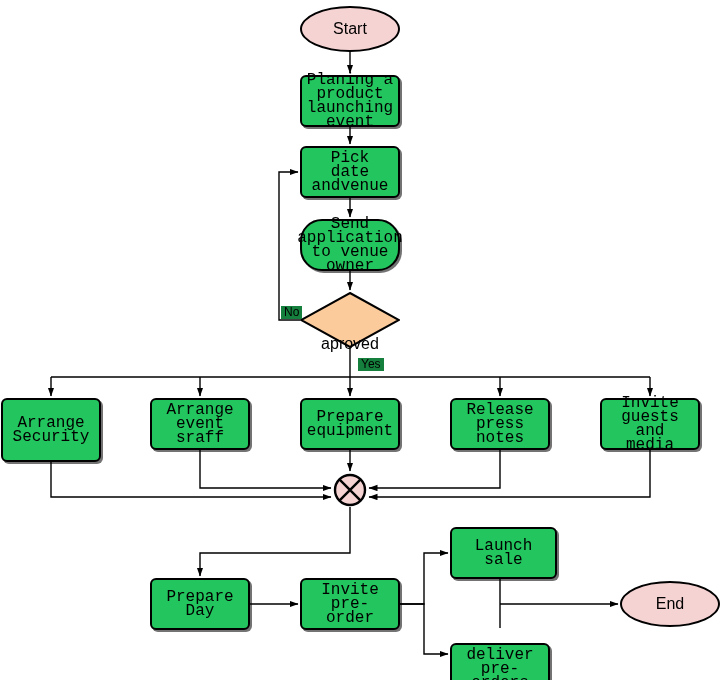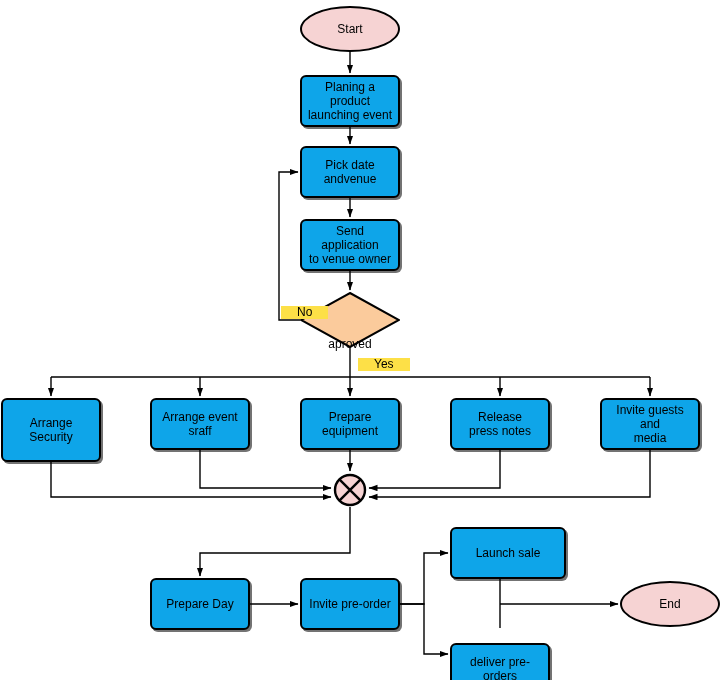--- a/index.html
+++ b/index.html
@@ -26,29 +26,30 @@
     height: 680px;
   }
   .node {
     position: absolute;
     box-sizing: border-box;
     display: flex;
     align-items: center;
     justify-content: center;
     text-align: center;
     color: #000000;
-    font-size: 12px;
+    font-size: 16px;
     line-height: 14px;
     border: 2px solid #000000;
     z-index: 3;
   }
   .node.process {
-    background: #0ea5e9;
+    background: #22c55e;
     border-radius: 6px;
     box-shadow: 2px 2px 0 rgba(0,0,0,0.55);
+    font-family: Liberation Mono, monospace;
   }
   .node.terminator {
     background: #f6d3d3;
     border-radius: 50%;
   }
   .node-label {
     padding: 0 5px;
     white-space: pre-line;
     pointer-events: none;
   }
@@ -69,22 +70,22 @@
   }
   .node.merge {
     border: none;
     background: none;
   }
   .edge-label {
     position: absolute;
     font-size: 12px;
     line-height: 13px;
     color: #000000;
-    background: #fde047;
-    padding: 0 16px;
+    background: #15803d;
+    padding: 0 3px;
     z-index: 4;
     white-space: nowrap;
     text-align: right;
   }
 </style>
 </head>
 <body>
 
 <div id="diagram-root">
 
@@ -129,21 +130,21 @@
   <div class="node process" style="left:300px;top:75px;width:100px;height:52px;">
     <span class="node-label">Planing a product
 launching event</span>
   </div>
 
   <div class="node process" style="left:300px;top:146px;width:100px;height:52px;">
     <span class="node-label">Pick date
 andvenue</span>
   </div>
 
-  <div class="node process" style="left:300px;top:219px;width:100px;height:52px;">
+  <div class="node process" style="left:300px;top:219px;width:100px;height:52px;border-radius:22px;">
     <span class="node-label">Send application
 to venue owner</span>
   </div>
 
   <div class="node decision" style="left:300px;top:292px;width:100px;height:56px;">
     <svg class="decision-shape" viewBox="0 0 100 56" preserveAspectRatio="none">
       <polygon points="50,1 99,28 50,55 1,28" fill="#fbcb9c" stroke="#000000" stroke-width="2"></polygon>
     </svg>
     <span class="node-label">aproved</span>
   </div>
@@ -180,21 +181,21 @@
   </div>
 
   <div class="node process" style="left:150px;top:578px;width:100px;height:52px;">
     <span class="node-label">Prepare Day</span>
   </div>
 
   <div class="node process" style="left:300px;top:578px;width:100px;height:52px;">
     <span class="node-label">Invite pre-order</span>
   </div>
 
-  <div class="node process" style="left:450px;top:527px;width:116px;height:52px;">
+  <div class="node process" style="left:450px;top:527px;width:107px;height:52px;">
     <span class="node-label">Launch sale</span>
   </div>
 
   <div class="node process" style="left:450px;top:628px;width:100px;height:52px;margin-top:15px;">
     <span class="node-label">deliver pre-orders</span>
   </div>
 
   <div class="node terminator" style="left:620px;top:581px;width:100px;height:46px;">
     <span class="node-label">End</span>
   </div>

